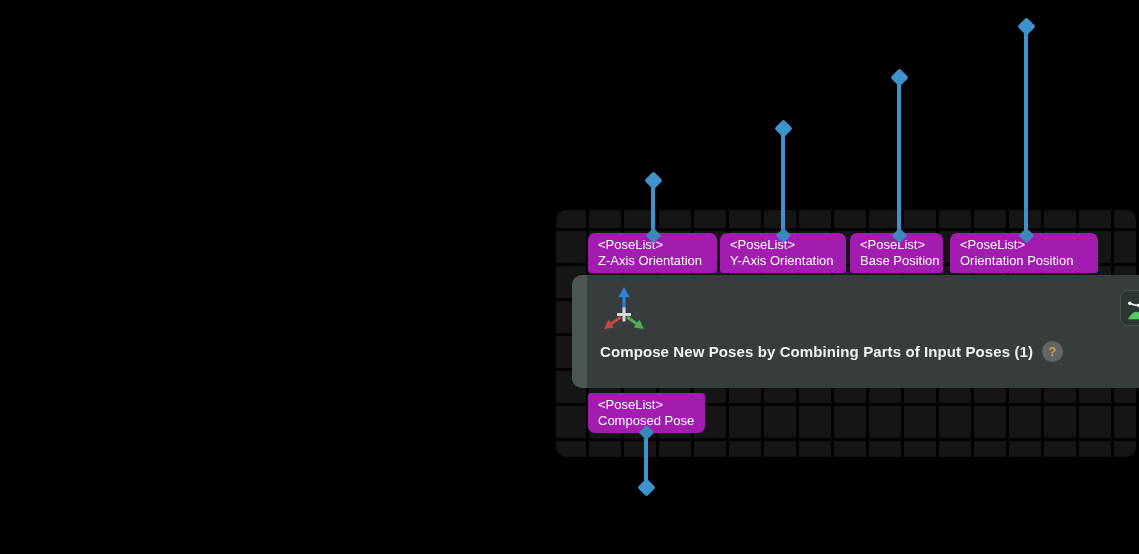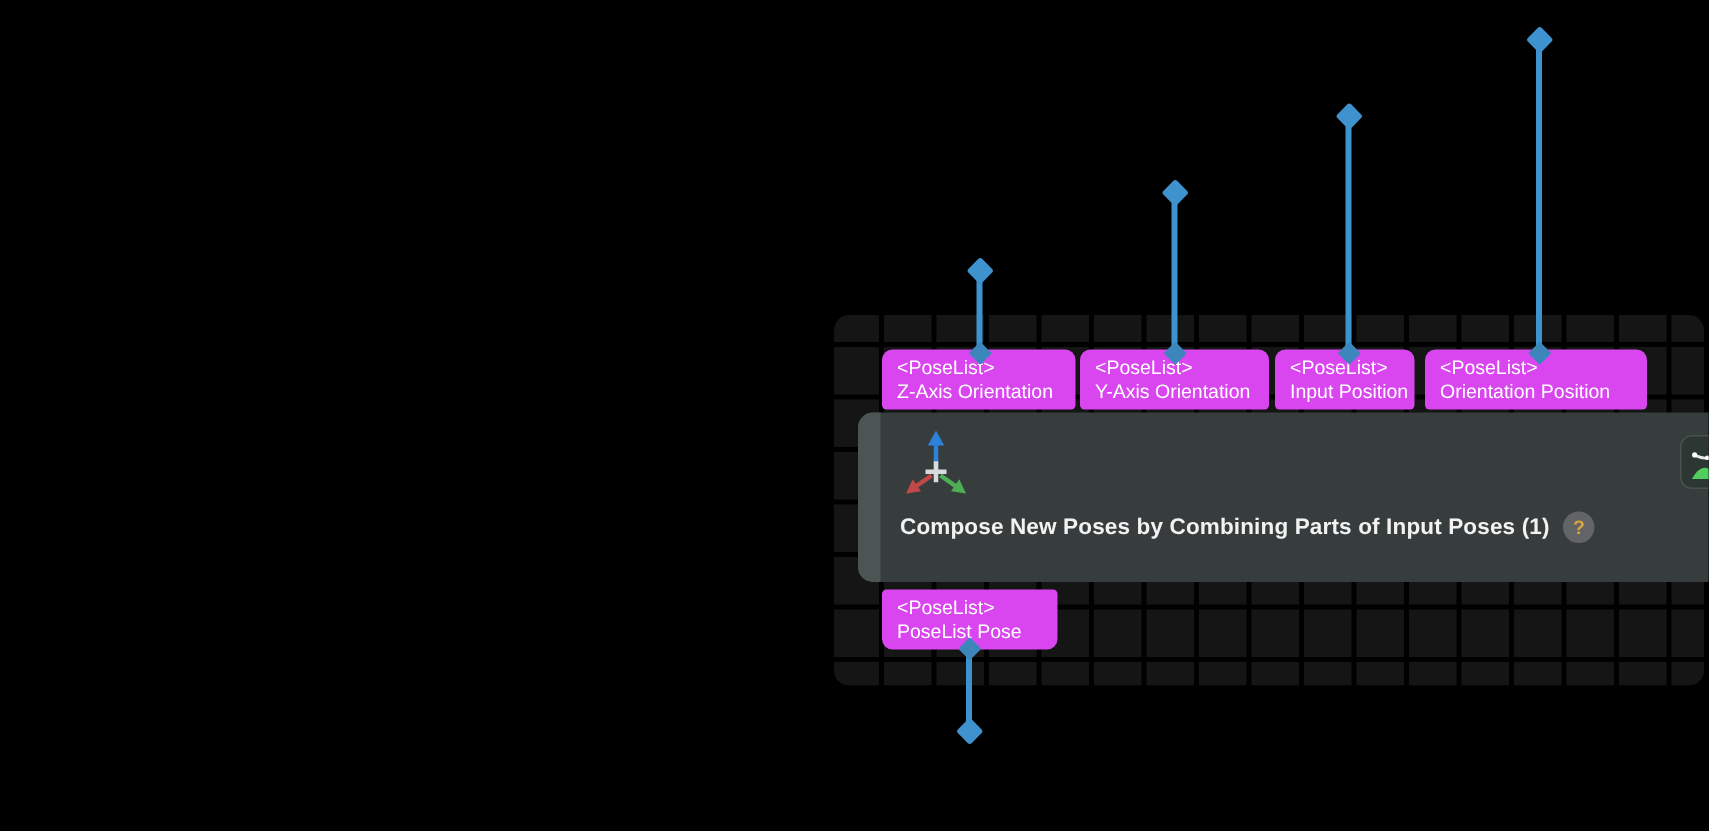--- a/index.html
+++ b/index.html
@@ -28,21 +28,21 @@
     position:absolute;width:4px;background:#3E93CF;z-index:1;
   }
   .diamond{
     position:absolute;background:#3E93CF;transform:rotate(45deg);z-index:1;
   }
   .diamond.end{width:13px;height:13px;border-radius:2px;}
   .diamond.junction{width:11px;height:11px;border-radius:1px;background:#3C86BC;z-index:3;}
 
   
   .port-tab{
-    position:absolute;background:#d946ef;color:#fff;z-index:2;
+    position:absolute;background:#a21caf;color:#fff;z-index:2;
     padding:4px 0 0 10px;box-sizing:border-box;height:40px;
     line-height:16px;font-size:13px;white-space:nowrap;
   }
   .port-tab.input{border-radius:7px 7px 3px 3px;}
   .port-tab.output{border-radius:3px 3px 7px 7px;}
   .port-type,.port-name{display:block;}
 
   
   .node{
     position:absolute;left:572px;top:275px;width:636px;height:113px;
@@ -101,21 +101,21 @@
   <div class="port-tab input" style="left:588px;top:233px;width:129px;">
     <span class="port-type">&lt;PoseList&gt;</span>
     <span class="port-name">Z-Axis Orientation</span>
   </div>
   <div class="port-tab input" style="left:720px;top:233px;width:126px;">
     <span class="port-type">&lt;PoseList&gt;</span>
     <span class="port-name">Y-Axis Orientation</span>
   </div>
   <div class="port-tab input" style="left:850px;top:233px;width:93px;">
     <span class="port-type">&lt;PoseList&gt;</span>
-    <span class="port-name">Input Position</span>
+    <span class="port-name">Base Position</span>
   </div>
   <div class="port-tab input" style="left:950px;top:233px;width:148px;">
     <span class="port-type">&lt;PoseList&gt;</span>
     <span class="port-name">Orientation Position</span>
   </div>
 
   <div class="node">
     <div class="node-accent"></div>
 
     <svg class="axis-icon" width="48" height="50" viewBox="0 0 48 50">
@@ -146,16 +146,16 @@
       </svg>
       <svg width="24" height="34" viewBox="0 0 26 36">
         <path d="M9,3 h8 v9 h6 l-10,12 -10,-12 h6 z" fill="#43CF55"></path>
         <circle cx="13" cy="31" r="3.5" fill="#4D99A3"></circle>
       </svg>
     </div>
   </div>
 
   <div class="port-tab output" style="left:588px;top:393px;width:117px;">
     <span class="port-type">&lt;PoseList&gt;</span>
-    <span class="port-name">PoseList Pose</span>
+    <span class="port-name">Composed Pose</span>
   </div>
 
 </div>
 
 </body></html>

